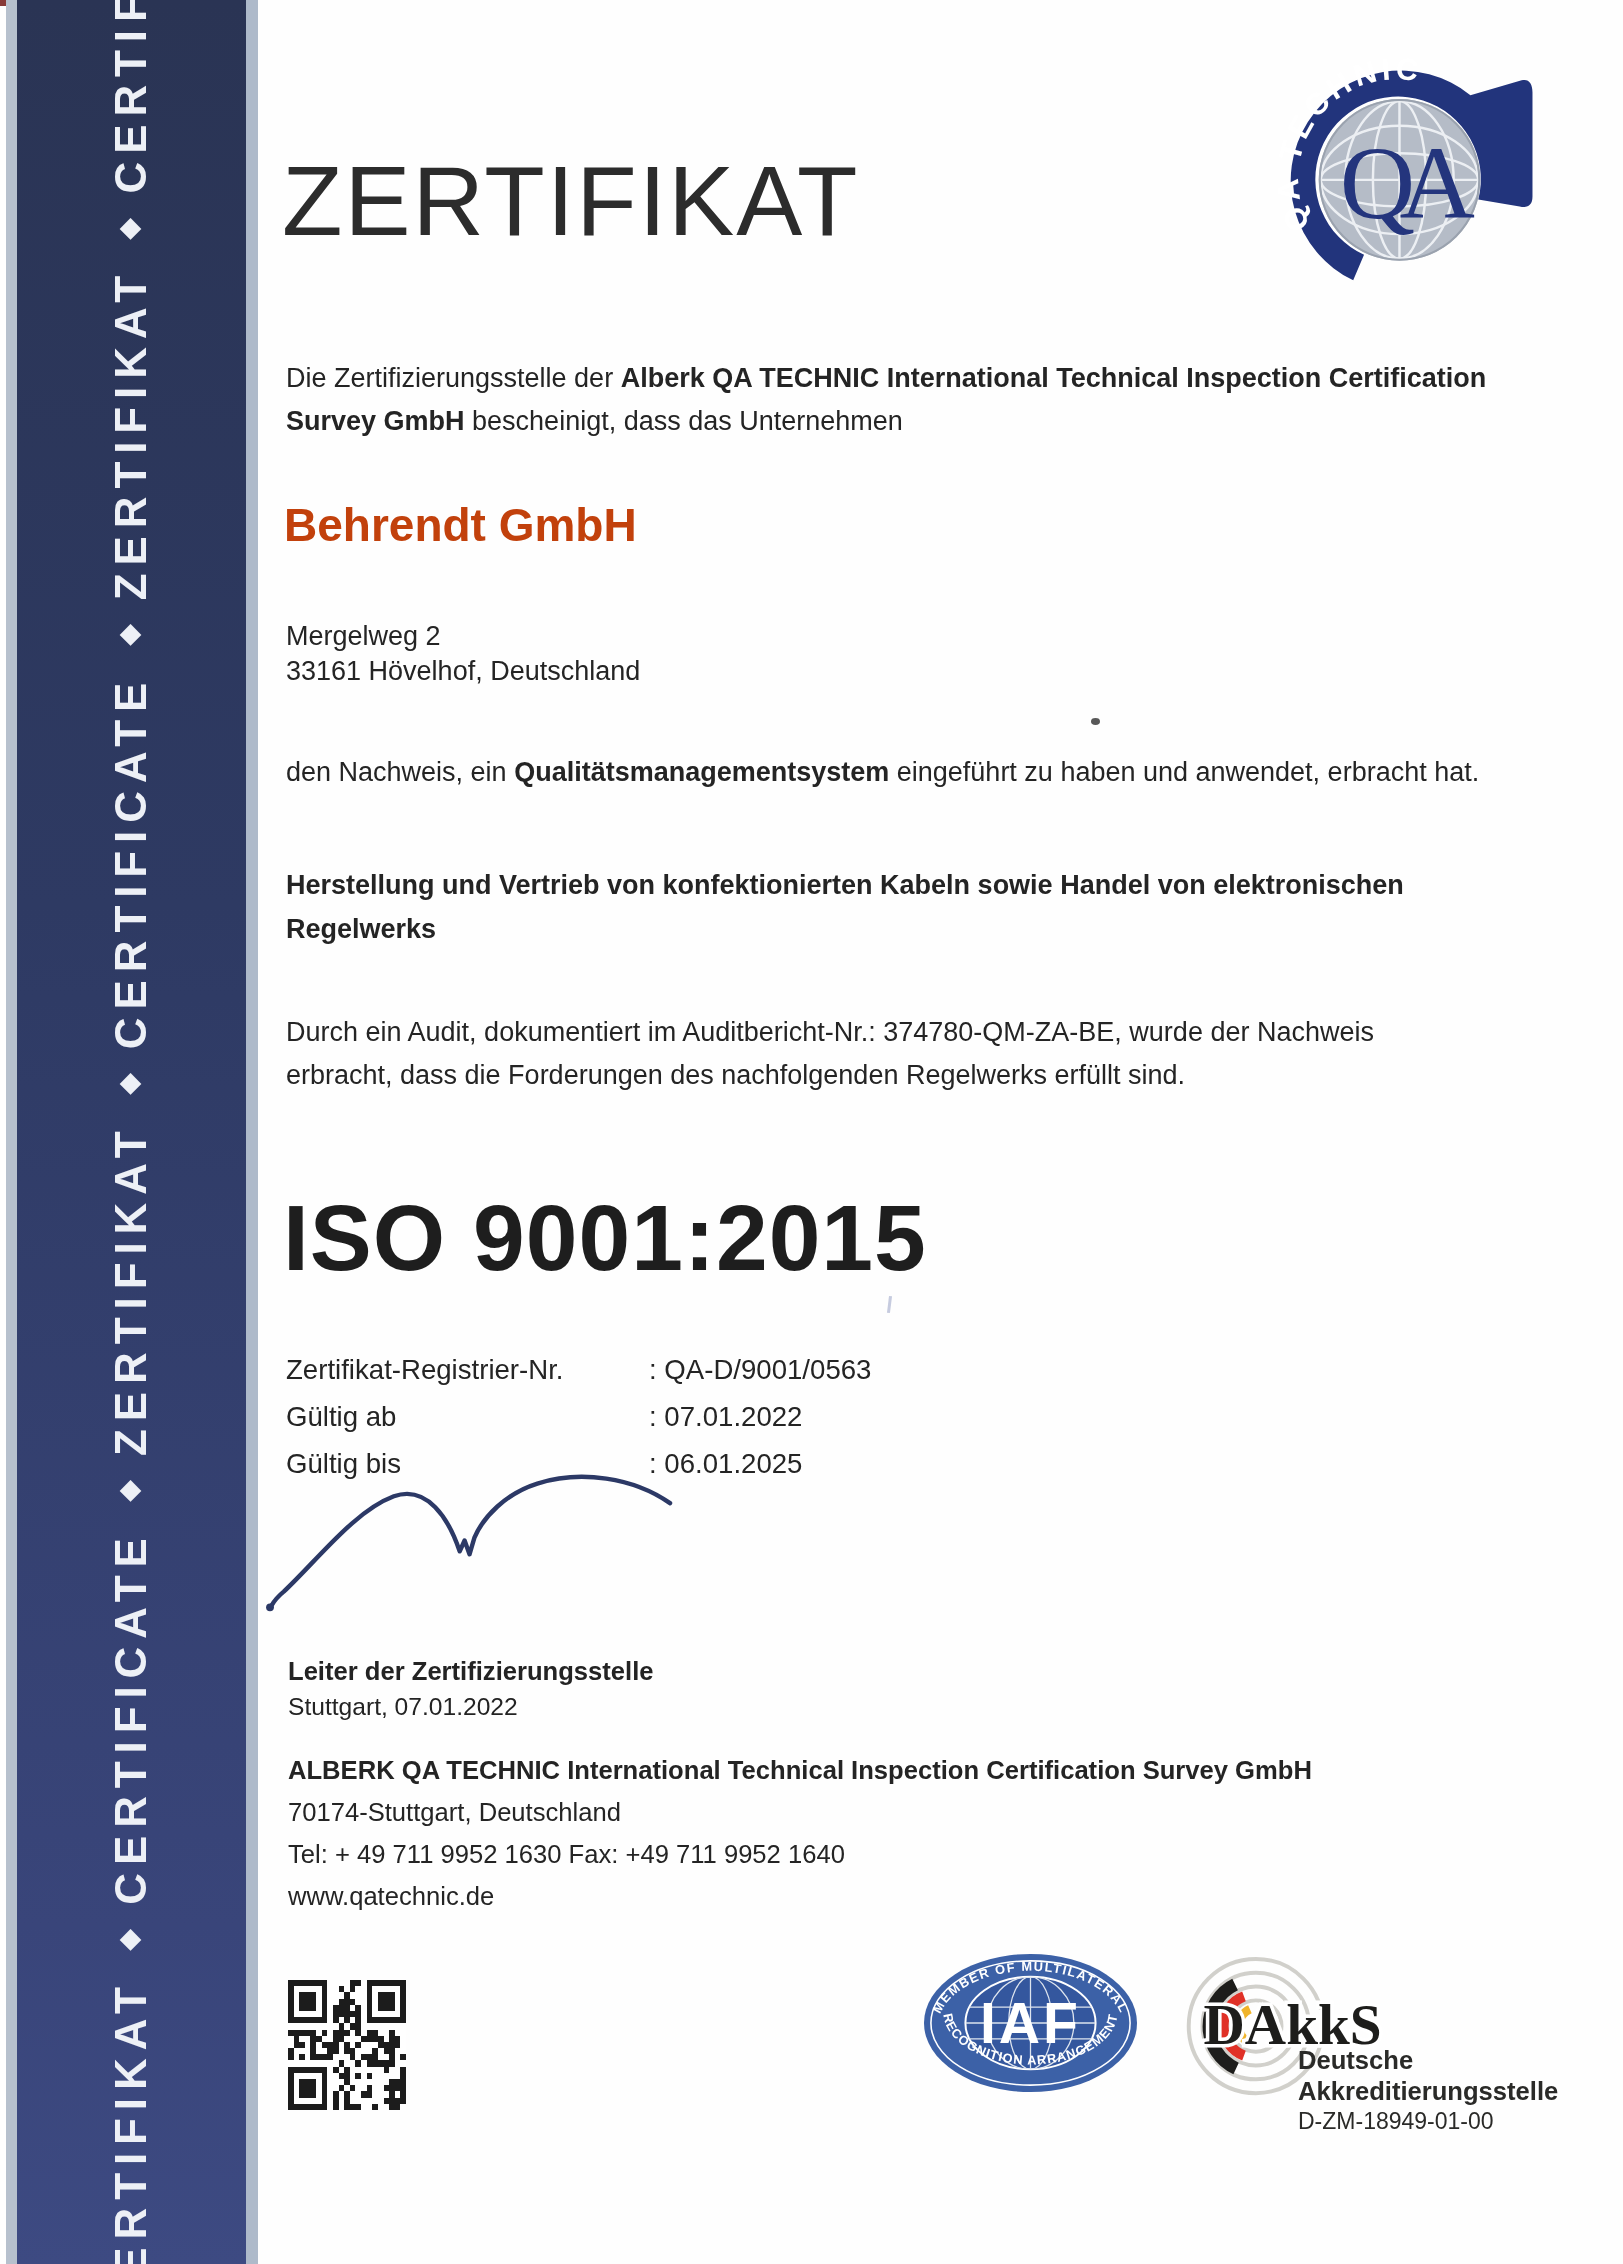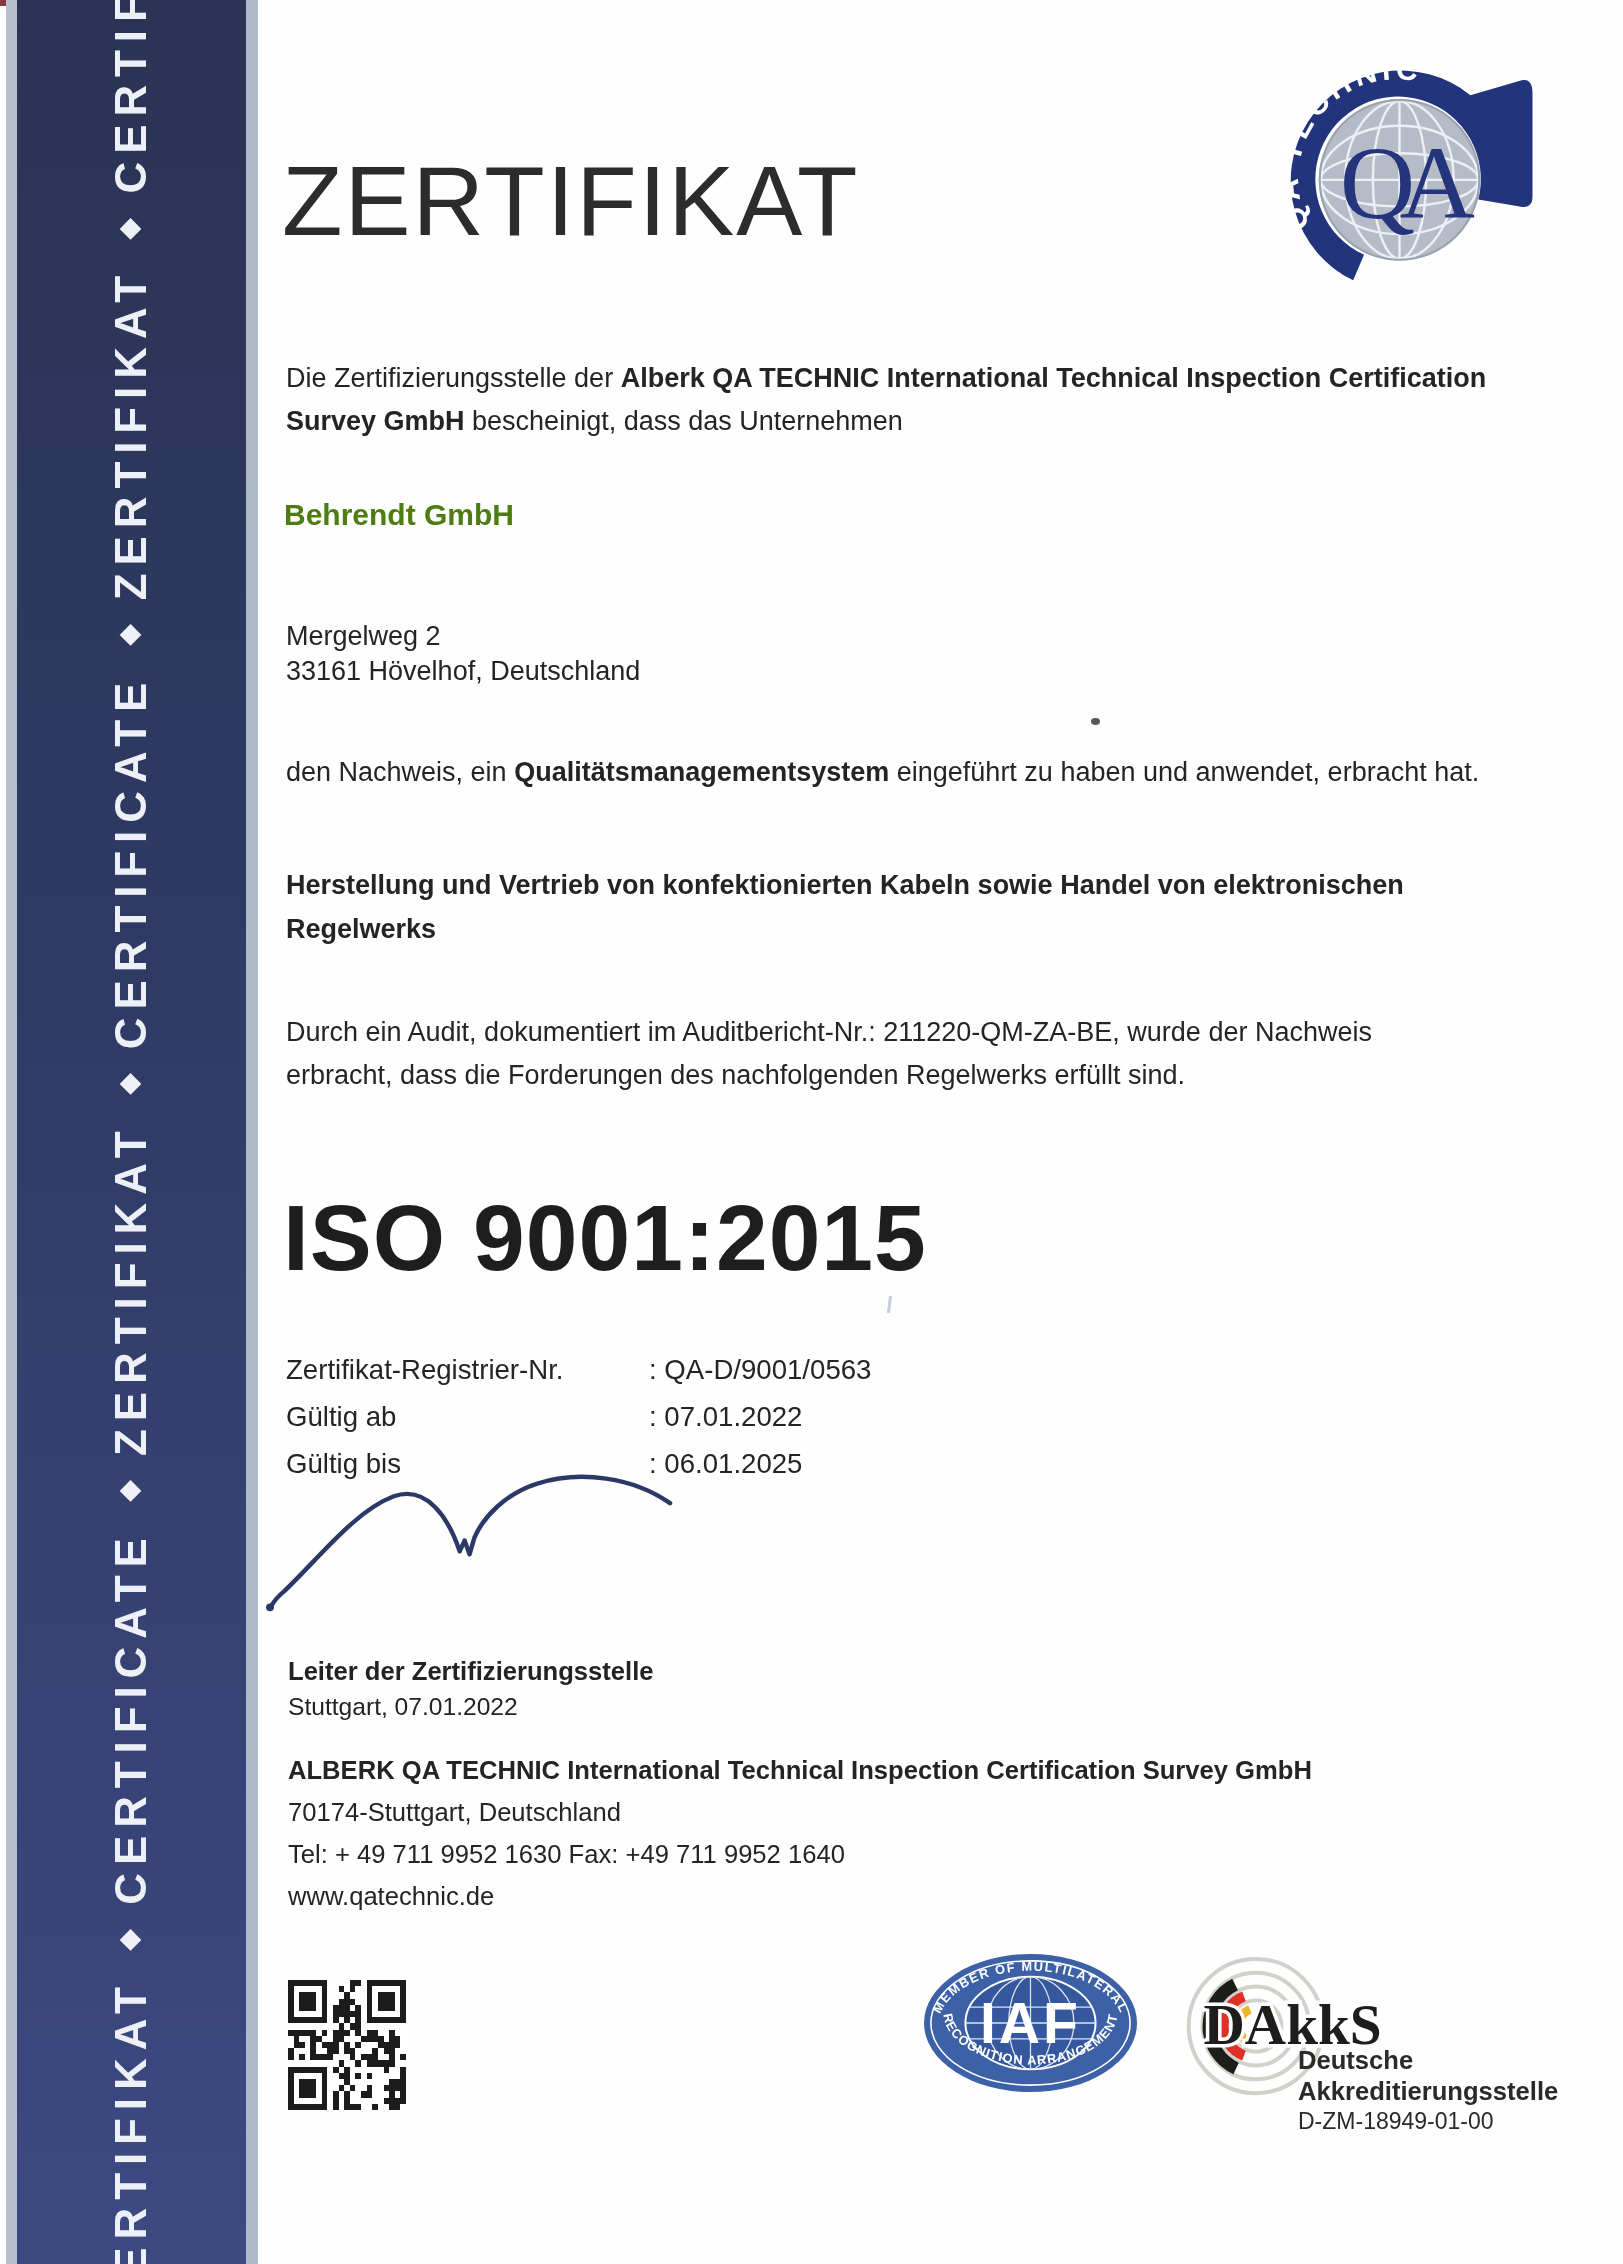--- a/index.html
+++ b/index.html
@@ -22,21 +22,21 @@
     font-weight:700;font-size:44px;letter-spacing:7.9px;
     color:#edf0f6;
   }
   .band-text .diamond{font-size:26.6px;letter-spacing:0;margin:21.7px 0;display:inline-block;}
   
   .title{
     position:absolute;left:282px;top:144px;
     font-size:99px;font-weight:400;letter-spacing:2px;color:#2c2c2c;
   }
   .par{position:absolute;left:286px;font-size:27px;line-height:43px;color:#242424;}
-  .company-name{position:absolute;left:284px;top:498px;font-size:30px;font-weight:700;color:#4d7c0f;}
+  .company-name{position:absolute;left:284px;top:498px;font-size:46px;font-weight:700;color:#c2410c;}
   .iso{position:absolute;left:283px;top:1185px;font-size:93px;font-weight:700;letter-spacing:1px;color:#1e1e1e;}
   .registry{position:absolute;left:286px;top:1346px;font-size:27.6px;color:#242424;}
   .reg-row{display:flex;height:47px;align-items:center;}
   .reg-label{width:363px;flex:0 0 363px;}
   .sig-block{position:absolute;left:288px;top:1653px;font-size:24.6px;line-height:36px;}
   .sig-block .sig-title{font-weight:700;font-size:25.6px;}
   .issuer{position:absolute;left:288px;top:1749px;font-size:25.6px;line-height:42px;color:#242424;}
   .issuer .bold{font-weight:700;}
   
   .qa-logo{position:absolute;left:1234px;top:37px;}
@@ -105,21 +105,21 @@
   <p class="par" style="top:751px;width:1281px;margin:0;">
     <span>den Nachweis, ein </span><b>Qualitätsmanagementsystem</b><span> eingeführt zu haben und anwendet, erbracht hat.</span>
   </p>
 
   <div class="par" style="top:863px;width:1281px;line-height:44px;">
     <b>Herstellung und Vertrieb von konfektionierten Kabeln sowie Handel von elektronischen</b><br>
     <b>Regelwerks</b>
   </div>
 
   <div class="par" style="top:1011px;width:1300px;">
-    <div>Durch ein Audit, dokumentiert im Auditbericht-Nr.: 211220-QM-ZA-BE, wurde der Nachweis</div>
+    <div>Durch ein Audit, dokumentiert im Auditbericht-Nr.: 374780-QM-ZA-BE, wurde der Nachweis</div>
     <div>erbracht, dass die Forderungen des nachfolgenden Regelwerks erfüllt sind.</div>
   </div>
 
   <div class="iso">ISO 9001:2015</div>
 
   <div class="registry">
     <div class="reg-row">
       <span class="reg-label">Zertifikat-Registrier-Nr.</span>
       <span class="reg-value">: QA-D/9001/0563</span>
     </div>

